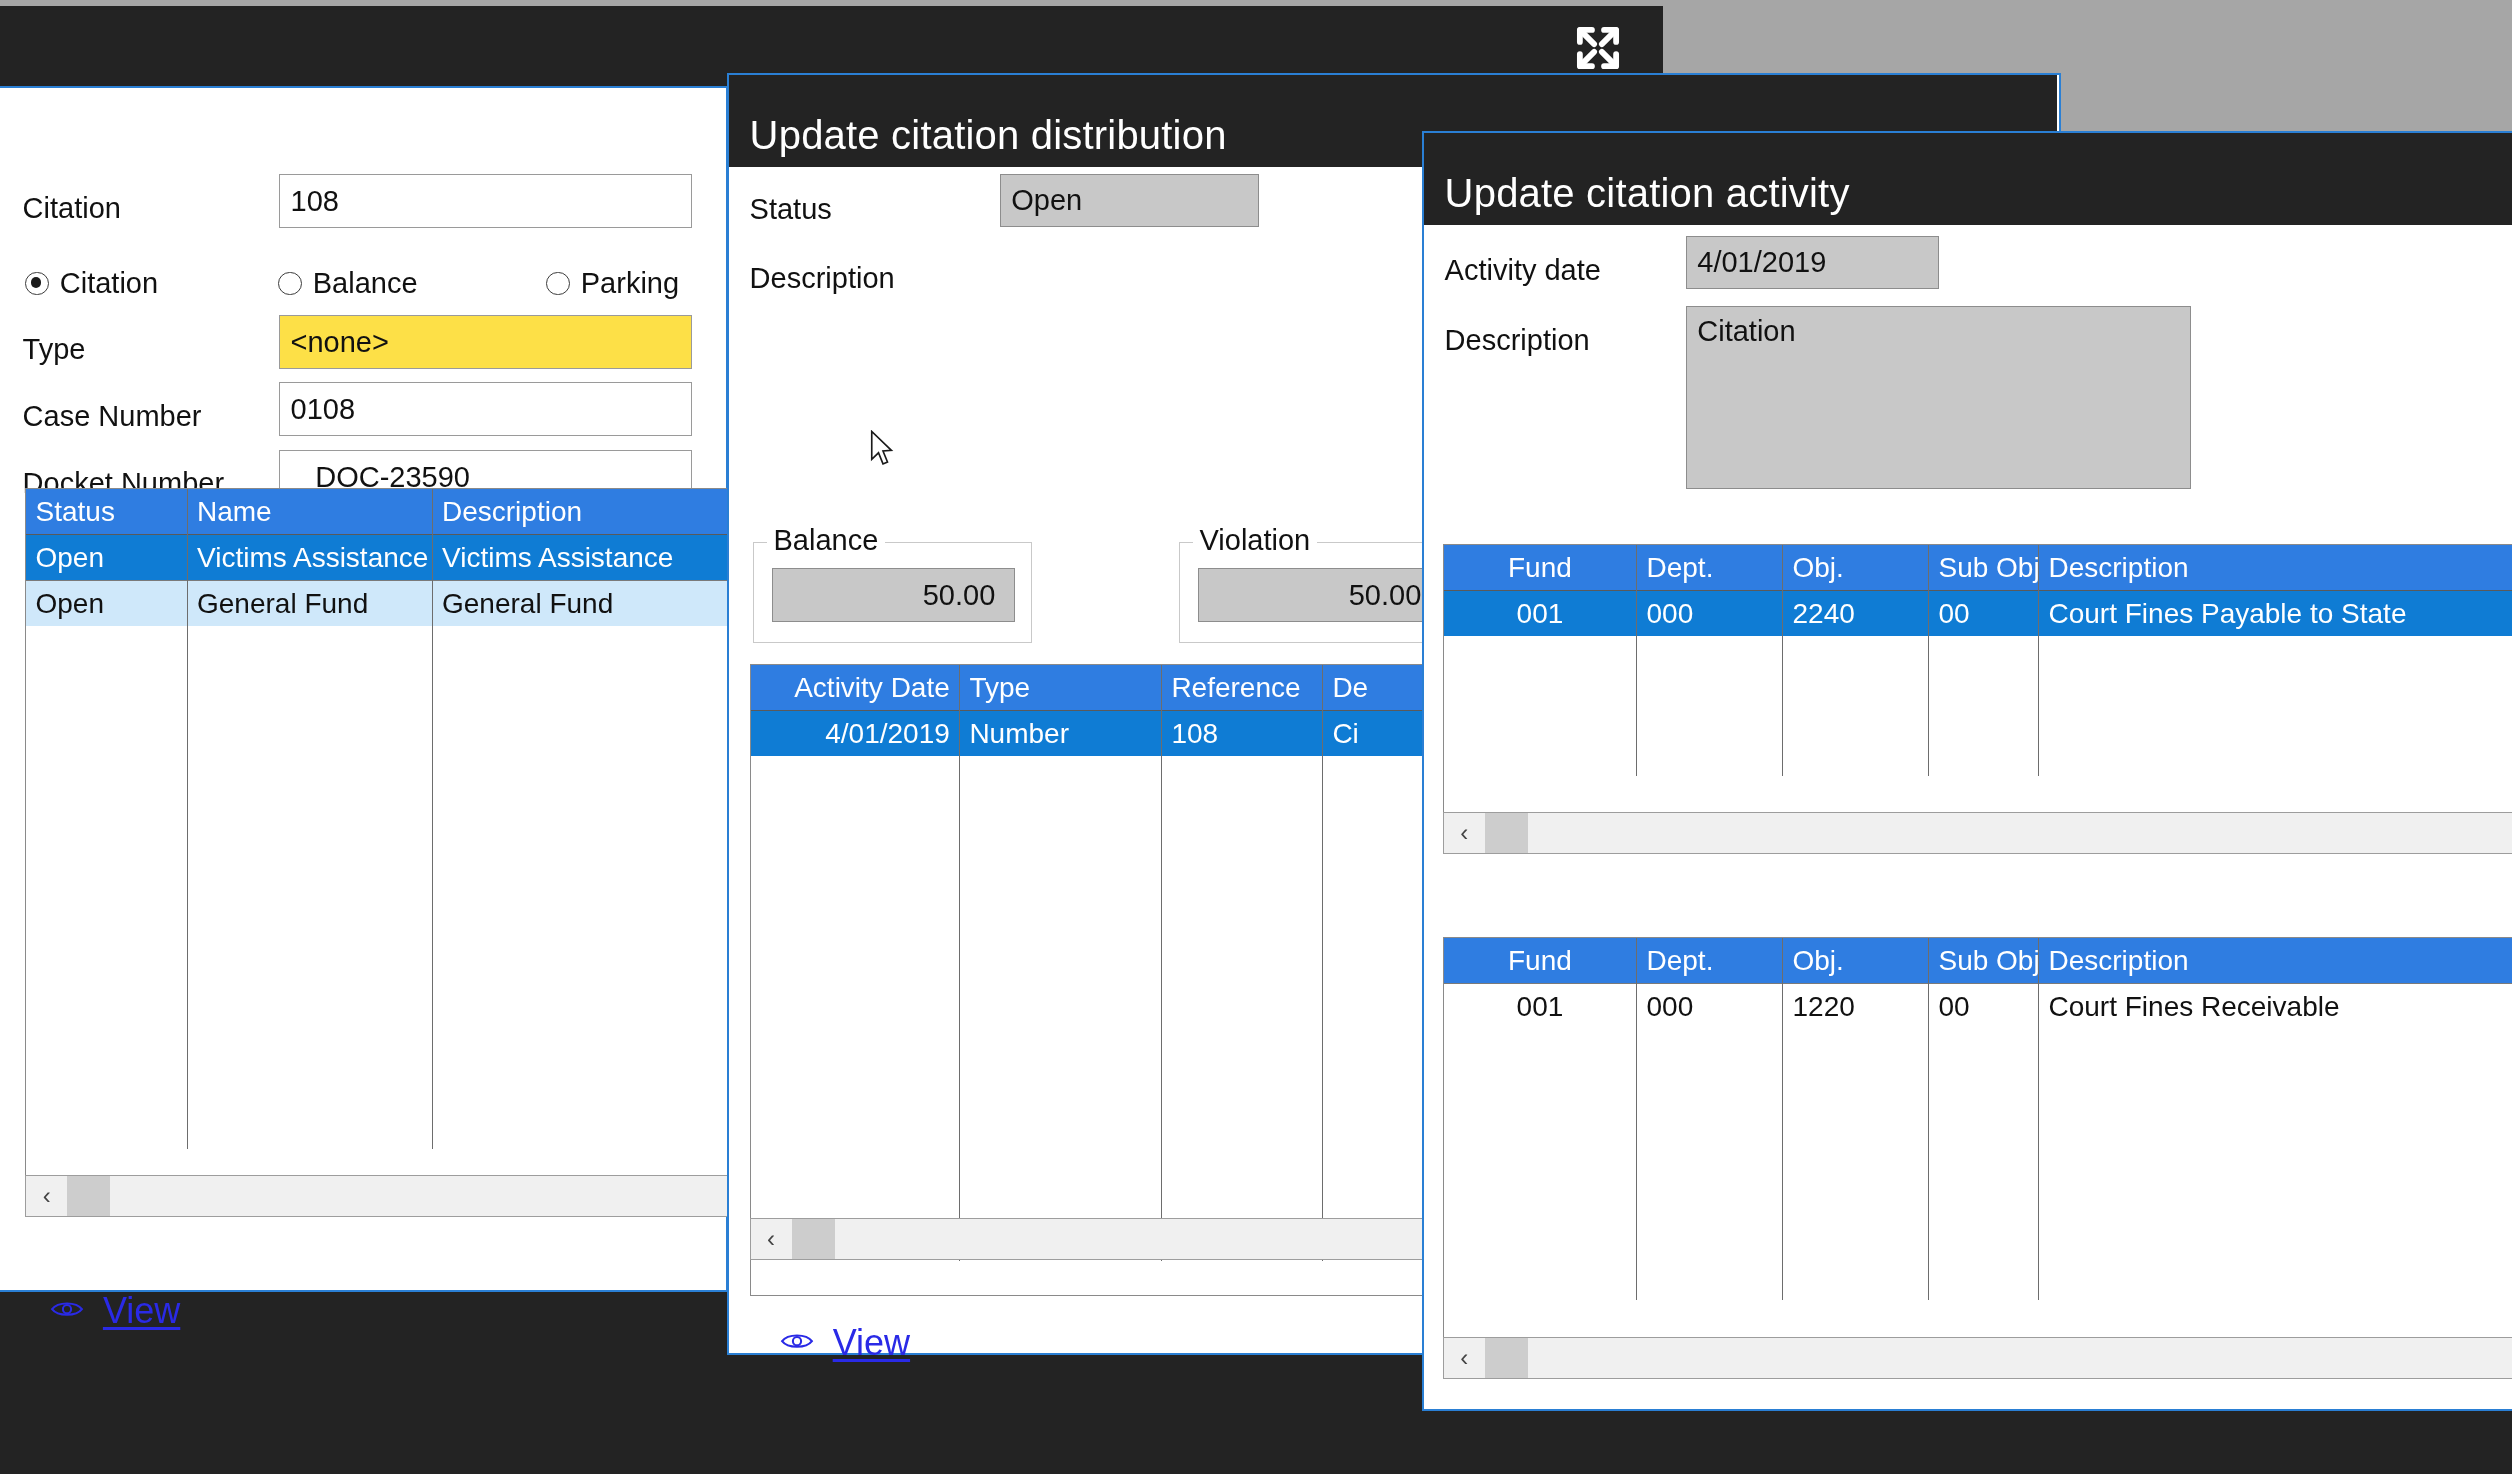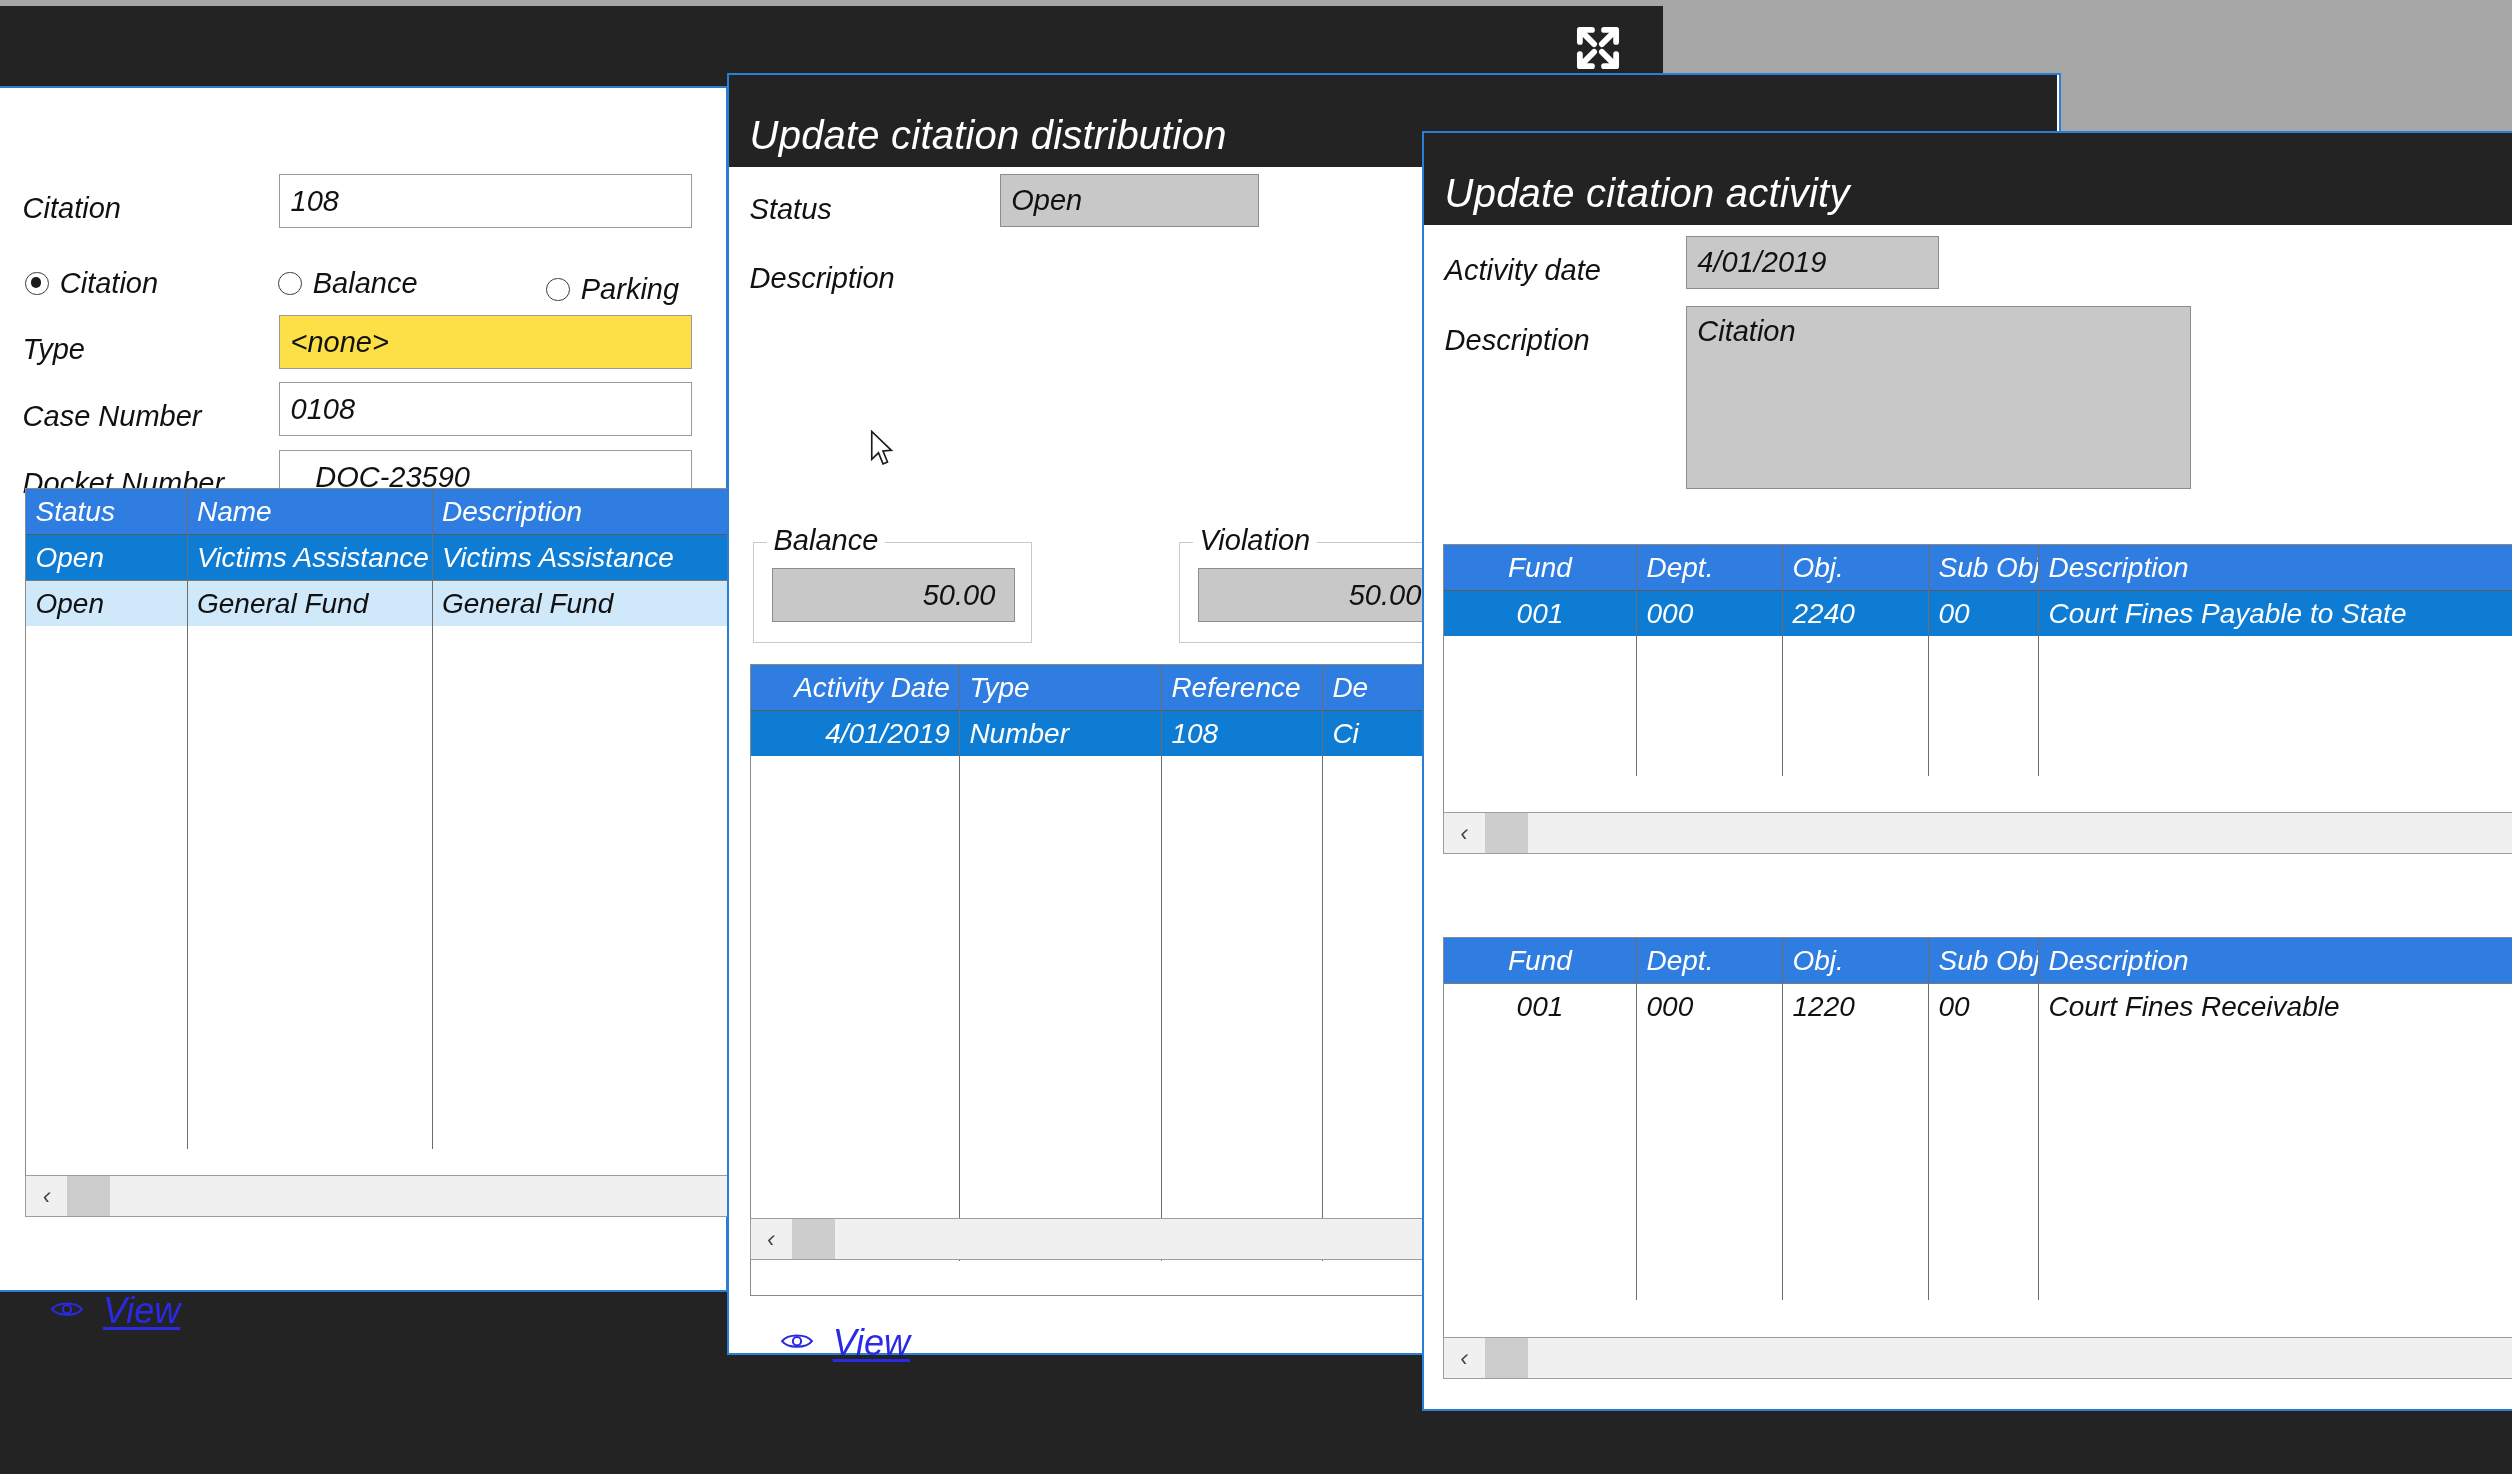--- a/index.html
+++ b/index.html
@@ -4,21 +4,21 @@
 <style>
   html,body{margin:0;padding:0;}
   body{
     width:2512px;height:1475px;
     background:#a6a6a6;
     font-family:"Liberation Sans", sans-serif;
     overflow:hidden;position:relative;
   }
 
   
-  .win{position:absolute;background:#ffffff;box-sizing:border-box;font-style:italic;}
+  .win{position:absolute;background:#ffffff;box-sizing:border-box;}
   .win-border{border:2.8px solid #2a7fd4;}
   .titlebar{
     background:#232323;color:#ffffff;
     box-sizing:border-box;position:relative;
   }
   .titlebar .title{
     position:absolute;left:20.6px;bottom:9.3px;
     font-size:40px;font-weight:400;letter-spacing:0.2px;
     white-space:nowrap;color:#fff;
   }
@@ -145,21 +145,21 @@
   <div class="tfield" style="left:280px;top:86px;width:413px;height:54px;">108</div>
 
   <div class="radio on" style="left:26px;top:179px;">
     <span class="dot"></span>
     <span>Citation</span>
   </div>
   <div class="radio" style="left:279px;top:179px;">
     <span class="dot"></span>
     <span>Balance</span>
   </div>
-  <div class="radio" style="left:547px;top:185px;">
+  <div class="radio" style="left:547px;top:179px;">
     <span class="dot"></span>
     <span>Parking</span>
   </div>
 
   <div class="lbl" style="left:23.4px;top:247px;">Type</div>
   <div class="combo" style="left:280px;top:227px;width:413px;height:54px;">&lt;none&gt;</div>
 
   <div class="lbl" style="left:23.4px;top:314px;">Case Number</div>
   <div class="tfield" style="left:280px;top:294px;width:413px;height:54px;">0108</div>
 

